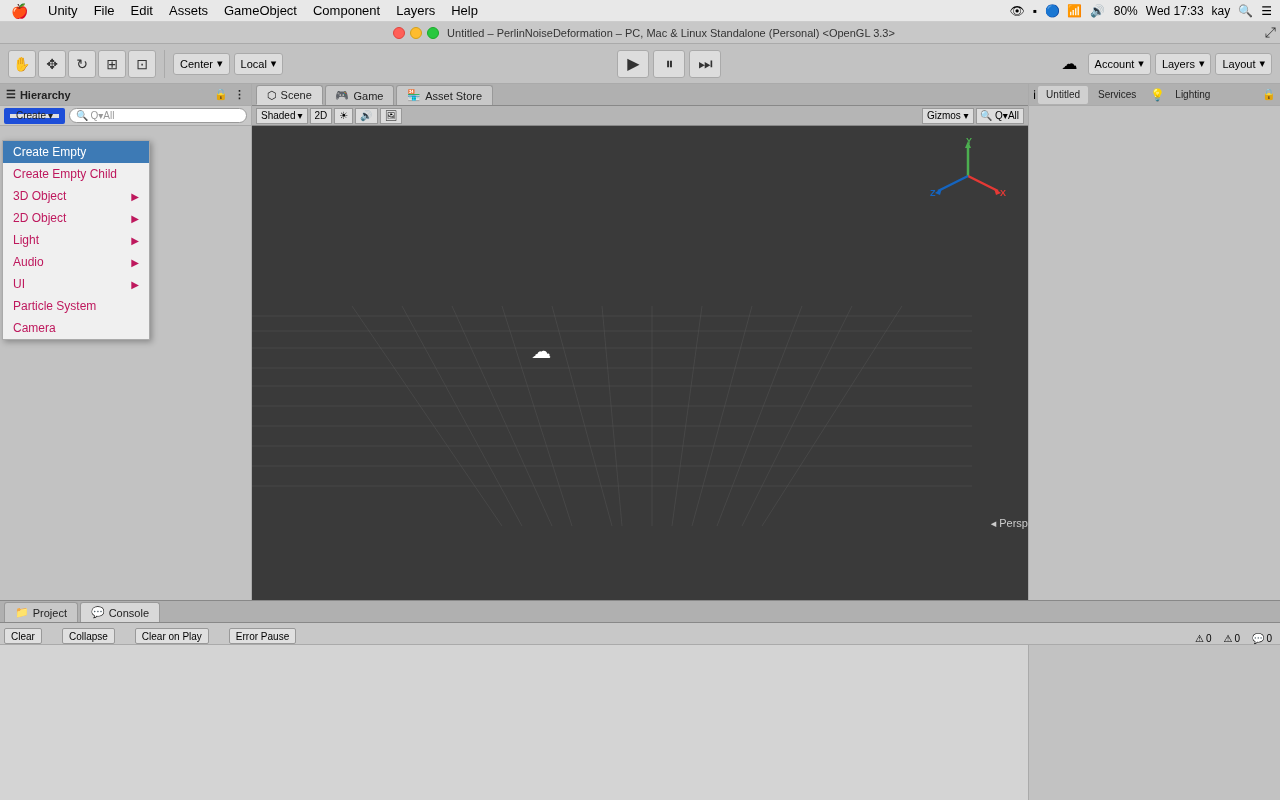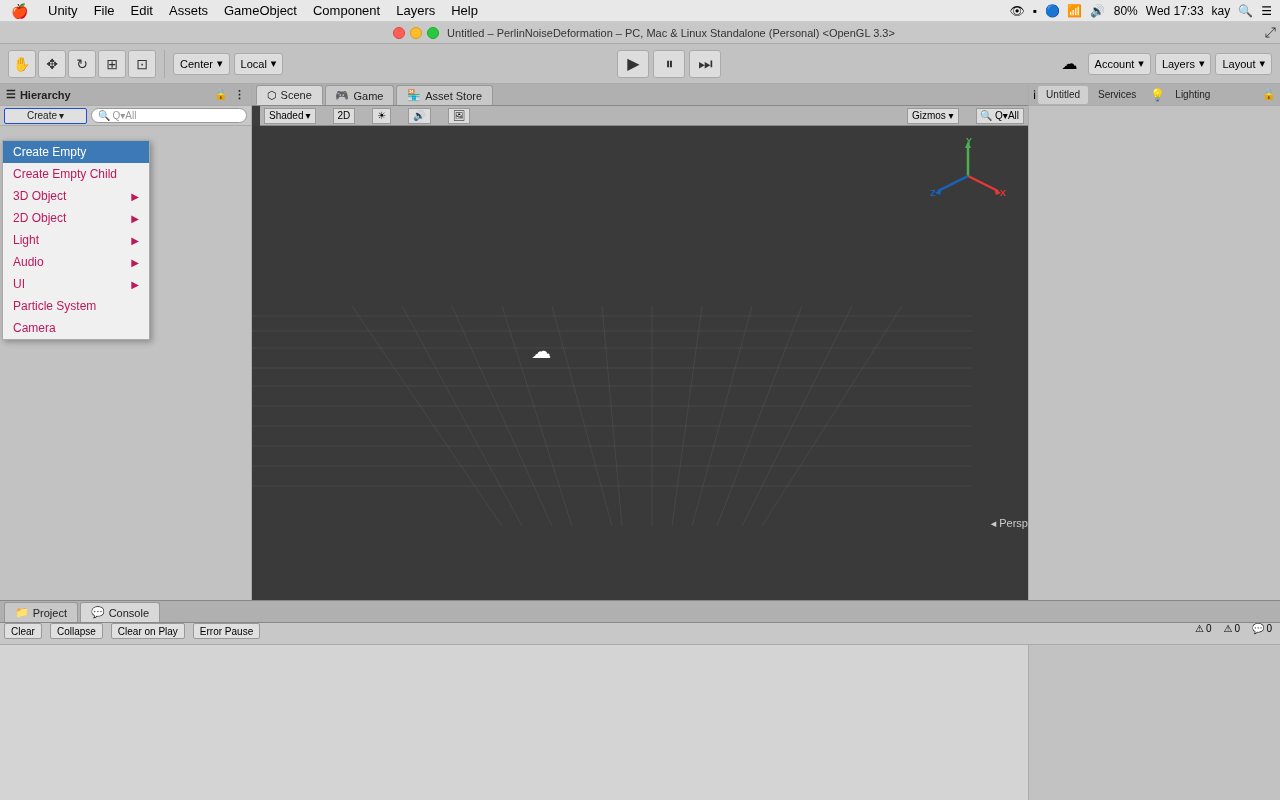--- a/index.html
+++ b/index.html
@@ -74,21 +74,21 @@
     .panel-header {
       height: 22px; background: #b0b0b0; border-bottom: 1px solid #aaa;
       display: flex; align-items: center; padding: 0 6px; gap: 4px;
       font-size: 11px; font-weight: bold; color: #222;
     }
     .panel-toolbar {
       height: 20px; background: #c8c8c8; border-bottom: 1px solid #aaa;
       display: flex; align-items: center; padding: 0 4px; gap: 4px;
     }
     .create-btn {
-      height: 16px; padding: 0 22px; background: #e0e0e0; border: 1px solid #1d4ed8;
+      height: 16px; padding: 0 6px; background: #e0e0e0; border: 6px solid #1d4ed8;
       border-radius: 2px; cursor: pointer; font-size: 10px; color: #222;
       display: flex; align-items: center; gap: 2px;
     }
     .search-box {
       flex: 1; height: 15px; background: #fff; border: 1px solid #999;
       border-radius: 8px; padding: 0 6px; font-size: 10px; display: flex; align-items: center;
       gap: 2px; color: #999;
     }
     .hierarchy-content { flex: 1; padding: 4px; background: #c2c2c2; }
 
@@ -115,21 +115,21 @@
       border-bottom: 1px solid #888; padding-left: 4px; gap: 2px;
     }
     .tab {
       height: 20px; padding: 0 10px; background: #c8c8c8; border: 1px solid #999;
       border-bottom: none; cursor: pointer; font-size: 11px; color: #222;
       display: flex; align-items: center; gap: 4px; border-radius: 3px 3px 0 0;
     }
     .tab.active { background: #d8d8d8; border-bottom: 1px solid #d8d8d8; }
     .scene-toolbar {
       height: 20px; background: #b5b5b5; border-bottom: 1px solid #888;
-      display: flex; align-items: center; padding: 0 4px; gap: 17px; margin-left: 8px;
+      display: flex; align-items: center; padding: 0 4px; gap: 2px;
     }
     .scene-dropdown {
       height: 16px; padding: 0 4px; background: #ddd; border: 1px solid #999;
       font-size: 10px; cursor: pointer; display: flex; align-items: center; gap: 2px;
     }
     .scene-view { flex: 1; background: #3a3a3a; position: relative; overflow: hidden; }
 
     
     #right-panel {
       width: 252px; height: 516px; background: #c2c2c2; border-left: 1px solid #aaa;
@@ -156,21 +156,21 @@
       border-bottom: 1px solid #888; padding-left: 4px; gap: 2px;
     }
     .console-tab {
       height: 20px; padding: 0 10px; background: #c8c8c8; border: 1px solid #999;
       border-bottom: none; cursor: pointer; font-size: 11px; color: #222;
       display: flex; align-items: center; gap: 4px; border-radius: 3px 3px 0 0;
     }
     .console-tab.active { background: #d8d8d8; }
     .console-toolbar {
       height: 22px; background: #c8c8c8; border-bottom: 1px solid #aaa;
-      display: flex; align-items: flex-start; padding: 0 4px; gap: 8px;
+      display: flex; align-items: flex-end; padding: 0 4px; gap: 20px;
     }
     .console-btn {
       height: 16px; padding: 0 6px; background: #e0e0e0; border: 1px solid #999;
       border-radius: 2px; font-size: 10px; cursor: pointer; display: flex; align-items: center;
     }
     .console-right { margin-left: auto; display: flex; align-items: center; gap: 4px; font-size: 10px; }
     .console-count { display: flex; align-items: center; gap: 2px; padding: 0 4px; }
 
     
     .axis-gizmo { position: absolute; top: 10px; right: 20px; width: 80px; height: 80px; }

